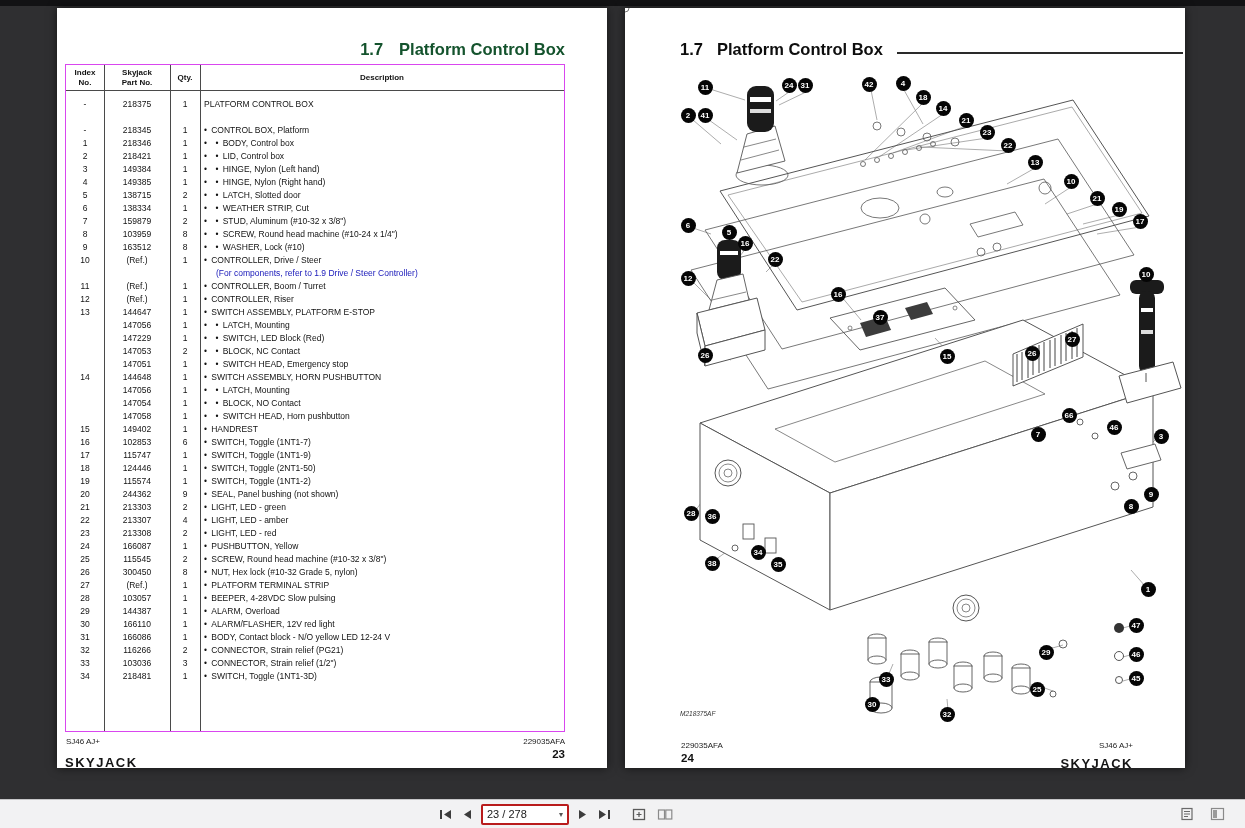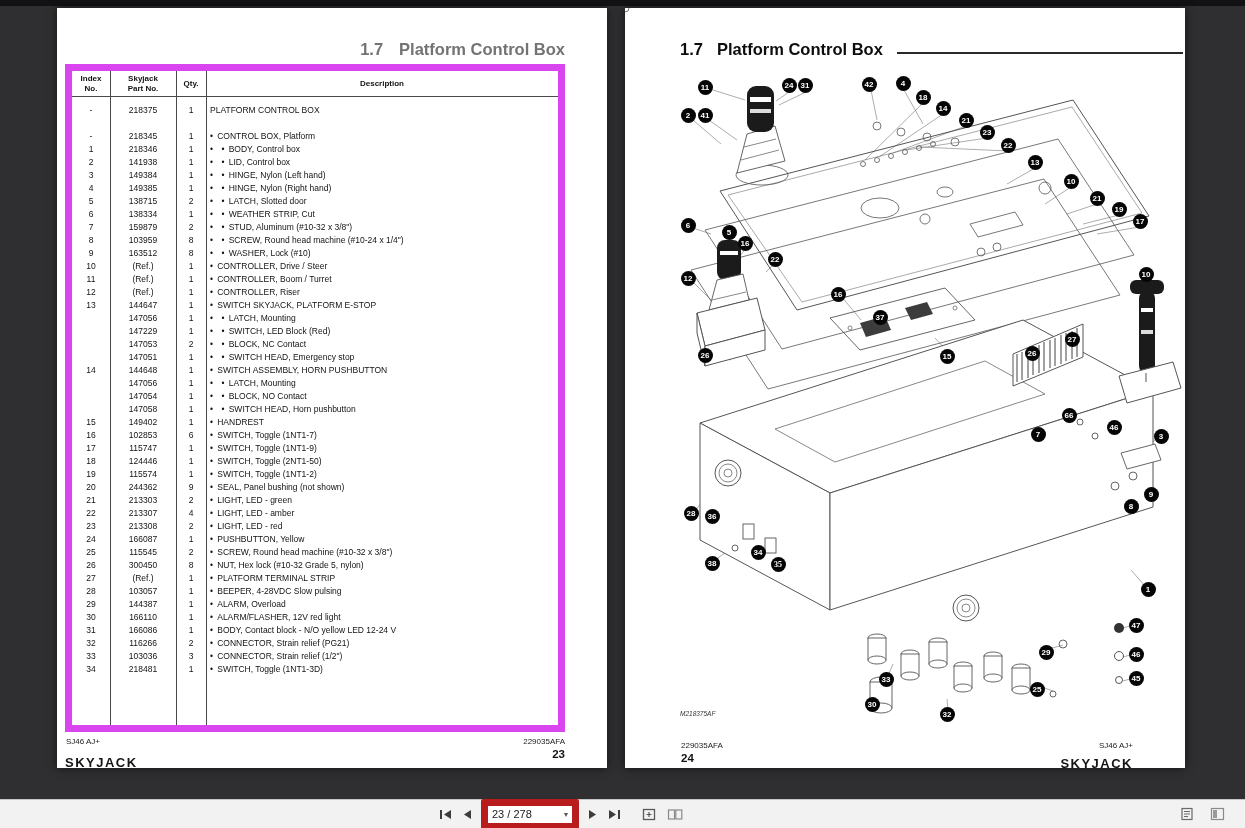--- a/index.html
+++ b/index.html
@@ -10,26 +10,26 @@
   }
   .top-strip{position:absolute;top:0;left:0;right:0;height:6px;background:#121214;}
 
   .page{position:absolute;background:#ffffff;box-shadow:0 0 9px rgba(0,0,0,.6);}
   .page-left{left:57px;top:8px;width:550px;height:760px;}
   .page-right{left:625px;top:8px;width:560px;height:760px;}
 
   
   .title-left{
     position:absolute;top:32px;right:42px;margin:0;
-    font-size:16.5px;font-weight:bold;color:#737373;white-space:nowrap;
+    font-size:16.5px;font-weight:bold;color:#14532d;white-space:nowrap;
   }
   .title-left .secnum{margin-right:16px;}
   .parts-table{
     position:absolute;left:8px;top:56px;width:500px;height:668px;
-    border:7px solid #d946ef;box-sizing:border-box;color:#121212;
+    border:1px solid #d946ef;box-sizing:border-box;color:#121212;
     font-size:8.5px;overflow:hidden;
   }
   .vline{position:absolute;top:0;bottom:0;width:1px;background:#4a4a4a;}
   .thead{
     display:grid;grid-template-columns:38px 66px 30px 1fr;
     height:25px;align-items:center;border-bottom:1px solid #4a4a4a;
     font-weight:bold;font-size:8px;text-align:center;white-space:pre-line;line-height:1.15;
   }
   .tbody{padding-top:6px;}
   .trow{display:grid;grid-template-columns:38px 66px 30px 1fr;min-height:13px;align-items:center;white-space:nowrap;}
@@ -71,21 +71,21 @@
   
   .toolbar{
     position:absolute;left:0;right:0;bottom:0;height:28px;
     background:#f2f2f3;border-top:1px solid #c6c6c8;z-index:5;
   }
   .nav-group{position:absolute;left:437px;top:0;height:100%;display:flex;align-items:center;gap:7px;}
   .right-group{position:absolute;right:18px;top:0;height:100%;display:flex;align-items:center;gap:12px;}
   .tb-btn{background:none;border:none;padding:2px;margin:0;cursor:pointer;display:flex;align-items:center;justify-content:center;}
   .page-box{
     display:inline-flex;align-items:center;justify-content:space-between;
-    width:76px;height:17px;border:7px solid #b91c1c;border-radius:2px;
+    width:76px;height:17px;border:2px solid #b91c1c;border-radius:2px;
     background:#fff;font-size:11px;color:#1a1a1a;padding:0 4px;cursor:text;
   }
   .page-box .caret{font-size:8px;color:#555;cursor:pointer;margin-left:4px;}
 </style>
 </head>
 <body>
 
 <div class="top-strip"></div>
 
 <div class="page page-left">
@@ -120,21 +120,21 @@
           <div class="cell desc">• CONTROL BOX, Platform</div>
         </div>
         <div class="trow">
           <div class="cell idx">1</div>
           <div class="cell part">218346</div>
           <div class="cell qty">1</div>
           <div class="cell desc">•  • BODY, Control box</div>
         </div>
         <div class="trow">
           <div class="cell idx">2</div>
-          <div class="cell part">141938</div>
+          <div class="cell part">218421</div>
           <div class="cell qty">1</div>
           <div class="cell desc">•  • LID, Control box</div>
         </div>
         <div class="trow">
           <div class="cell idx">3</div>
           <div class="cell part">149384</div>
           <div class="cell qty">1</div>
           <div class="cell desc">•  • HINGE, Nylon (Left hand)</div>
         </div>
         <div class="trow">
@@ -173,36 +173,42 @@
           <div class="cell qty">8</div>
           <div class="cell desc">•  • WASHER, Lock (#10)</div>
         </div>
         <div class="trow">
           <div class="cell idx">10</div>
           <div class="cell part">(Ref.)</div>
           <div class="cell qty">1</div>
           <div class="cell desc">• CONTROLLER, Drive / Steer</div>
         </div>
         <div class="trow">
+          <div class="cell idx"></div>
+          <div class="cell part"></div>
+          <div class="cell qty"></div>
+          <div class="cell desc ref">(For components, refer to 1.9 Drive / Steer Controller)</div>
+        </div>
+        <div class="trow">
           <div class="cell idx">11</div>
           <div class="cell part">(Ref.)</div>
           <div class="cell qty">1</div>
           <div class="cell desc">• CONTROLLER, Boom / Turret</div>
         </div>
         <div class="trow">
           <div class="cell idx">12</div>
           <div class="cell part">(Ref.)</div>
           <div class="cell qty">1</div>
           <div class="cell desc">• CONTROLLER, Riser</div>
         </div>
         <div class="trow">
           <div class="cell idx">13</div>
           <div class="cell part">144647</div>
           <div class="cell qty">1</div>
-          <div class="cell desc">• SWITCH SKYJACK, PLATFORM E-STOP</div>
+          <div class="cell desc">• SWITCH ASSEMBLY, PLATFORM E-STOP</div>
         </div>
         <div class="trow">
           <div class="cell idx"></div>
           <div class="cell part">147056</div>
           <div class="cell qty">1</div>
           <div class="cell desc">•  • LATCH, Mounting</div>
         </div>
         <div class="trow">
           <div class="cell idx"></div>
           <div class="cell part">147229</div>
@@ -613,21 +619,21 @@
       <div class="callout" style="left: 447px; top: 331px;">27</div>
       <div class="callout" style="left: 444px; top: 407px;">66</div>
       <div class="callout" style="left: 489px; top: 419px;">46</div>
       <div class="callout" style="left: 536px; top: 428px;">3</div>
       <div class="callout" style="left: 413px; top: 426px;">7</div>
       <div class="callout" style="left: 526px; top: 486px;">9</div>
       <div class="callout" style="left: 506px; top: 498px;">8</div>
       <div class="callout" style="left: 66px; top: 505px;">28</div>
       <div class="callout" style="left: 87px; top: 508px;">36</div>
       <div class="callout" style="left: 133px; top: 544px;">34</div>
-      <div class="callout" style="left: 153px; top: 556px; font-family: Liberation Serif, serif;">35</div>
+      <div class="callout" style="left: 153px; top: 556px;">35</div>
       <div class="callout" style="left: 87px; top: 555px;">38</div>
       <div class="callout" style="left: 523px; top: 581px;">1</div>
       <div class="callout" style="left: 511px; top: 617px;">47</div>
       <div class="callout" style="left: 511px; top: 646px;">46</div>
       <div class="callout" style="left: 511px; top: 670px;">45</div>
       <div class="callout" style="left: 421px; top: 644px;">29</div>
       <div class="callout" style="left: 412px; top: 681px;">25</div>
       <div class="callout" style="left: 261px; top: 671px;">33</div>
       <div class="callout" style="left: 247px; top: 696px;">30</div>
       <div class="callout" style="left: 322px; top: 706px;">32</div>

